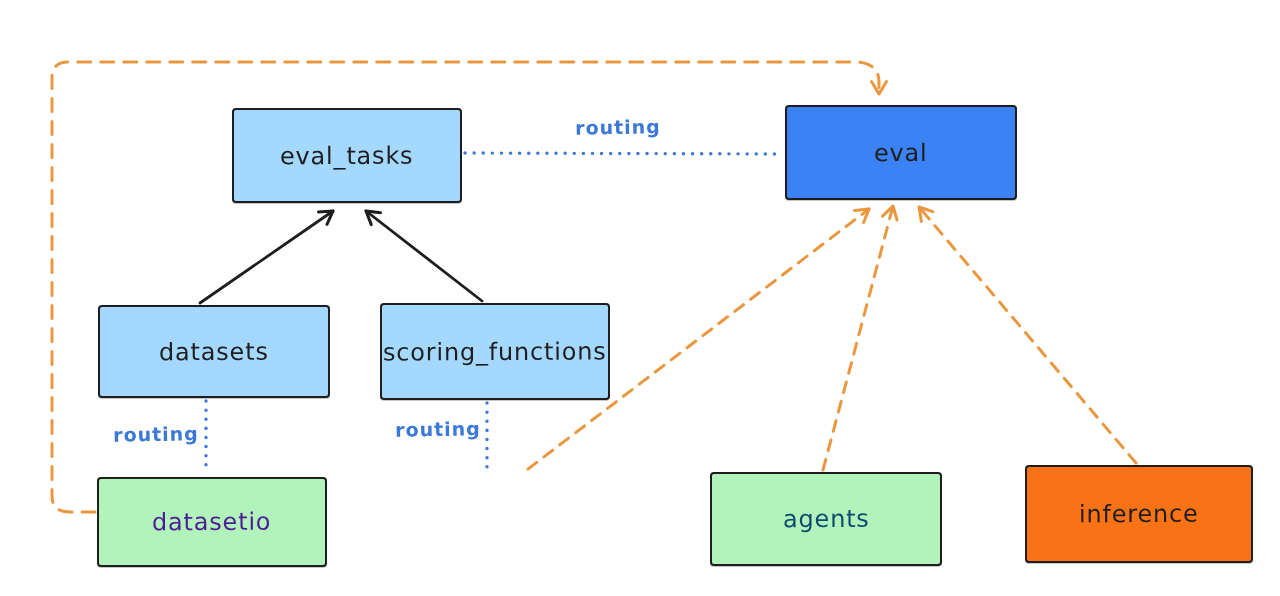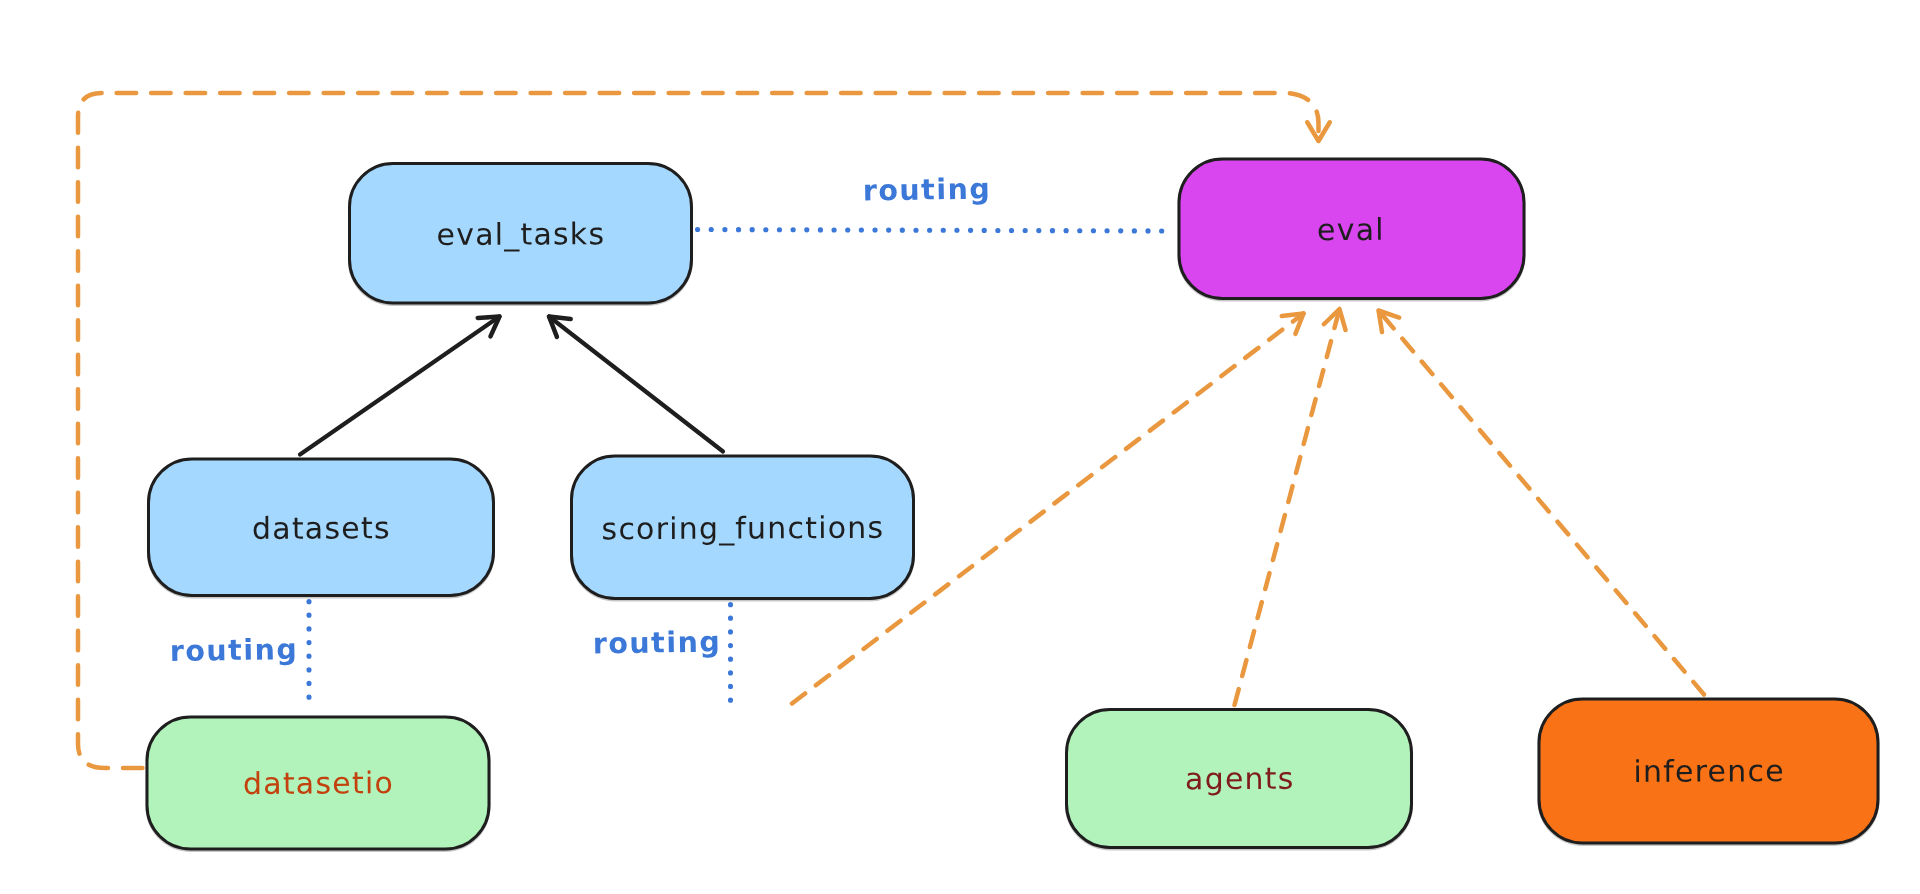--- a/index.html
+++ b/index.html
@@ -20,25 +20,25 @@
     left: 0;
     top: 0;
     width: 1280px;
     height: 596px;
     pointer-events: none;
   }
   .node {
     position: absolute;
     box-sizing: border-box;
     border: 2.5px solid #1e1e1e;
-    border-radius: 30px;
+    border-radius: 4px;
     display: flex;
     align-items: center;
     justify-content: center;
-    font-size: 20px;
+    font-size: 24px;
     letter-spacing: 0.8px;
     color: #1e1e1e;
     box-shadow: 0 1px 0 rgba(30,30,30,0.25);
   }
   .node .node-label {
     transform: rotate(-0.3deg);
     white-space: nowrap;
   }
   .routing-label {
     position: absolute;
@@ -78,38 +78,38 @@
     <path d="M 95 512 L 70 512 Q 52 512 52 496 L 52 78 Q 52 62 68 62 L 858 62 Q 879 64 879 82 L 879 94" fill="none" stroke="#e9983f" stroke-width="3" stroke-linecap="round" stroke-dasharray="13 10" marker-end="url(#arrow-orange)"></path>
     <path d="M 528 469 L 869 209" fill="none" stroke="#e9983f" stroke-width="3" stroke-linecap="round" stroke-dasharray="11 9" marker-end="url(#arrow-orange)"></path>
     <path d="M 823 470 L 893 206" fill="none" stroke="#e9983f" stroke-width="3" stroke-linecap="round" stroke-dasharray="11 9" marker-end="url(#arrow-orange)"></path>
     <path d="M 1136 463 L 919 207" fill="none" stroke="#e9983f" stroke-width="3" stroke-linecap="round" stroke-dasharray="11 9" marker-end="url(#arrow-orange)"></path>
   </svg>
 
   <div class="node" style="left: 232px; top: 108px; width: 230px; height: 95px; background: rgb(165, 216, 255); border-color: rgb(30, 30, 30); color: rgb(30, 30, 30);">
     <span class="node-label">eval_tasks</span>
   </div>
 
-  <div class="node" style="left: 785px; top: 105px; width: 232px; height: 95px; background: #d946ef; border-color: rgb(30, 30, 30); color: rgb(30, 30, 30);">
+  <div class="node" style="left: 785px; top: 105px; width: 232px; height: 95px; background: #3b82f6; border-color: rgb(30, 30, 30); color: rgb(30, 30, 30);">
     <span class="node-label">eval</span>
   </div>
 
   <div class="node" style="left: 98px; top: 305px; width: 232px; height: 93px; background: rgb(165, 216, 255); border-color: rgb(30, 30, 30); color: rgb(30, 30, 30);">
     <span class="node-label">datasets</span>
   </div>
 
   <div class="node" style="left: 380px; top: 303px; width: 230px; height: 97px; background: rgb(165, 216, 255); border-color: rgb(30, 30, 30); color: rgb(30, 30, 30);">
     <span class="node-label">scoring_functions</span>
   </div>
 
-  <div class="node" style="left: 97px; top: 477px; width: 230px; height: 90px; background: rgb(178, 242, 187); border-color: rgb(30, 30, 30); color: #c2410c;">
+  <div class="node" style="left: 97px; top: 477px; width: 230px; height: 90px; background: rgb(178, 242, 187); border-color: rgb(30, 30, 30); color: #4c1d95;">
     <span class="node-label">datasetio</span>
   </div>
 
 
-  <div class="node" style="left: 710px; top: 472px; width: 232px; height: 94px; background: rgb(178, 242, 187); border-color: rgb(30, 30, 30); color: #7f1d1d;">
+  <div class="node" style="left: 710px; top: 472px; width: 232px; height: 94px; background: rgb(178, 242, 187); border-color: rgb(30, 30, 30); color: #0c4a6e;">
     <span class="node-label">agents</span>
   </div>
 
   <div class="node" style="left: 1025px; top: 465px; width: 228px; height: 98px; background: #f97316; border-color: rgb(30, 30, 30); color: rgb(30, 30, 30);">
     <span class="node-label">inference</span>
   </div>
 
   <div class="routing-label" style="left: 563px; top: 116px; color: rgb(59, 120, 216);">routing</div>
   <div class="routing-label" style="left: 101px; top: 423px; color: rgb(59, 120, 216);">routing</div>
   <div class="routing-label" style="left: 383px; top: 418px; color: rgb(59, 120, 216);">routing</div>

